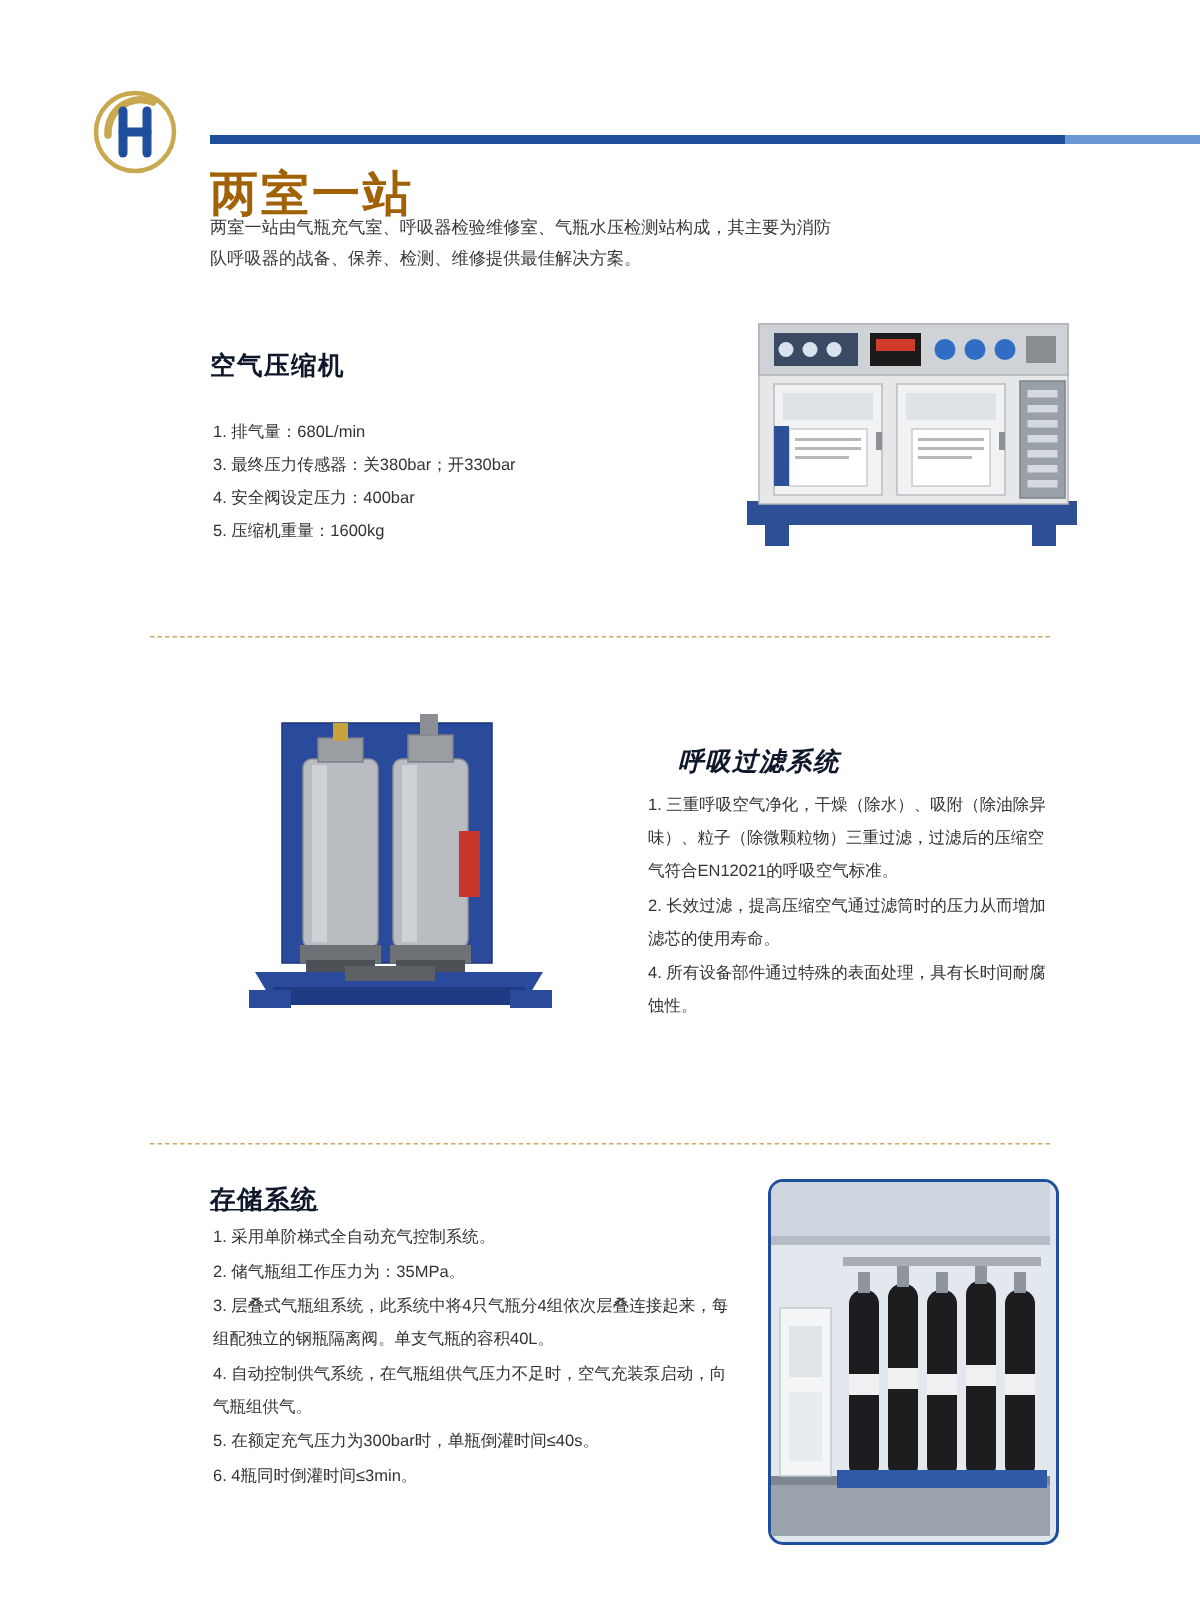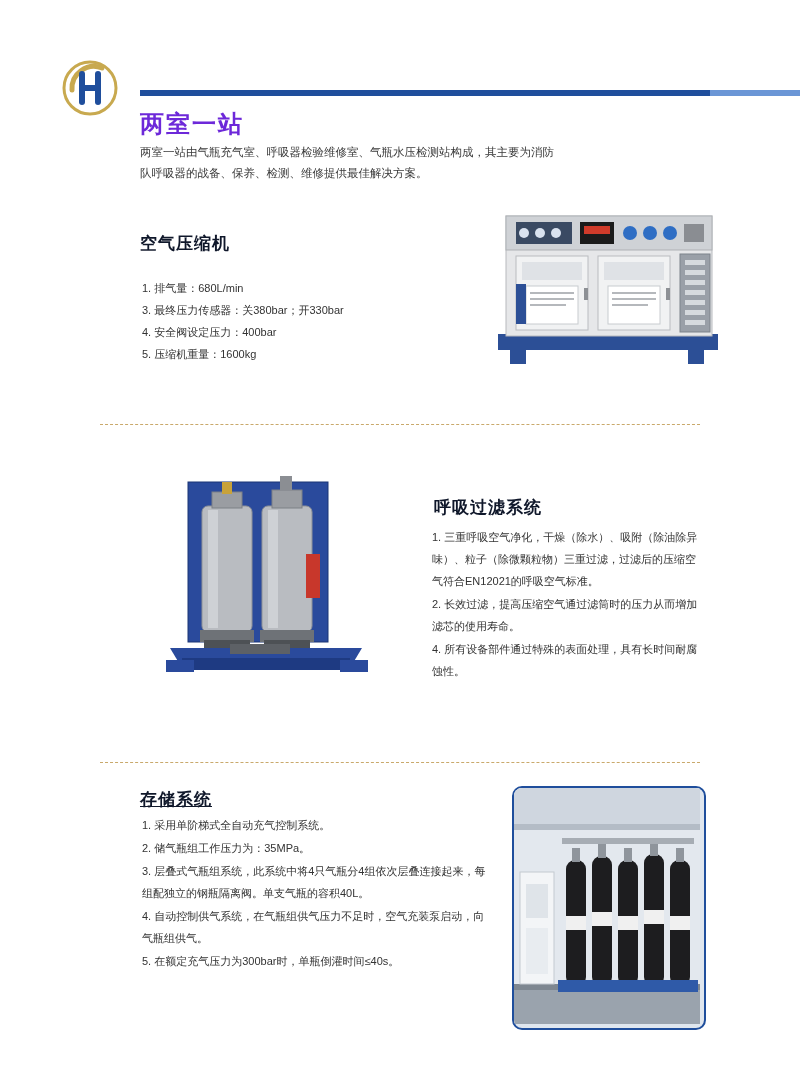--- a/index.html
+++ b/index.html
@@ -52,23 +52,23 @@
     top: 38px;
     width: 90px;
     background: #6b96d6;
   }
 
   
   .title-main {
     position: absolute;
     left: 140px;
     top: 108px;
-    font-size: 24px;
+    font-size: 32px;
     font-weight: bold;
-    color: #6d28d9;
+    color: #a16207;
     letter-spacing: 2px;
   }
   .intro {
     position: absolute;
     left: 140px;
     top: 142px;
     width: 420px;
     font-size: 11.5px;
     line-height: 21px;
     color: #3a3a3a;
@@ -142,22 +142,23 @@
   
   .filter-img {
     position: absolute;
     left: 130px;
     top: 462px;
     width: 290px;
     height: 232px;
   }
   .sec2-title {
     position: absolute;
-    left: 434px;
+    left: 452px;
     top: 496px;
+    font-style: italic;
   }
   .sec2-list {
     position: absolute;
     left: 432px;
     top: 526px;
     width: 272px;
   }
 
   
   .sec3-title {
@@ -311,20 +312,21 @@
 
   <div class="divider d2"></div>
 
   <div class="section-title sec3-title">存储系统</div>
   <ul class="para-list sec3-list">
     <li>1. 采用单阶梯式全自动充气控制系统。</li>
     <li>2. 储气瓶组工作压力为：35MPa。</li>
     <li>3. 层叠式气瓶组系统，此系统中将4只气瓶分4组依次层叠连接起来，每组配独立的钢瓶隔离阀。单支气瓶的容积40L。</li>
     <li>4. 自动控制供气系统，在气瓶组供气压力不足时，空气充装泵启动，向气瓶组供气。</li>
     <li>5. 在额定充气压力为300bar时，单瓶倒灌时间≤40s。</li>
+    <li>6. 4瓶同时倒灌时间≤3min。</li>
   </ul>
 
   <div class="storage-img">
     <svg width="186" height="236" viewBox="0 0 186 236">
       <rect x="0" y="0" width="186" height="236" fill="#e3e8ee"></rect>
 
       <rect x="0" y="0" width="186" height="40" fill="#cfd6df"></rect>
       <rect x="0" y="36" width="186" height="6" fill="#b4bcc6"></rect>
 
       <rect x="0" y="196" width="186" height="40" fill="#9aa3ad"></rect>

